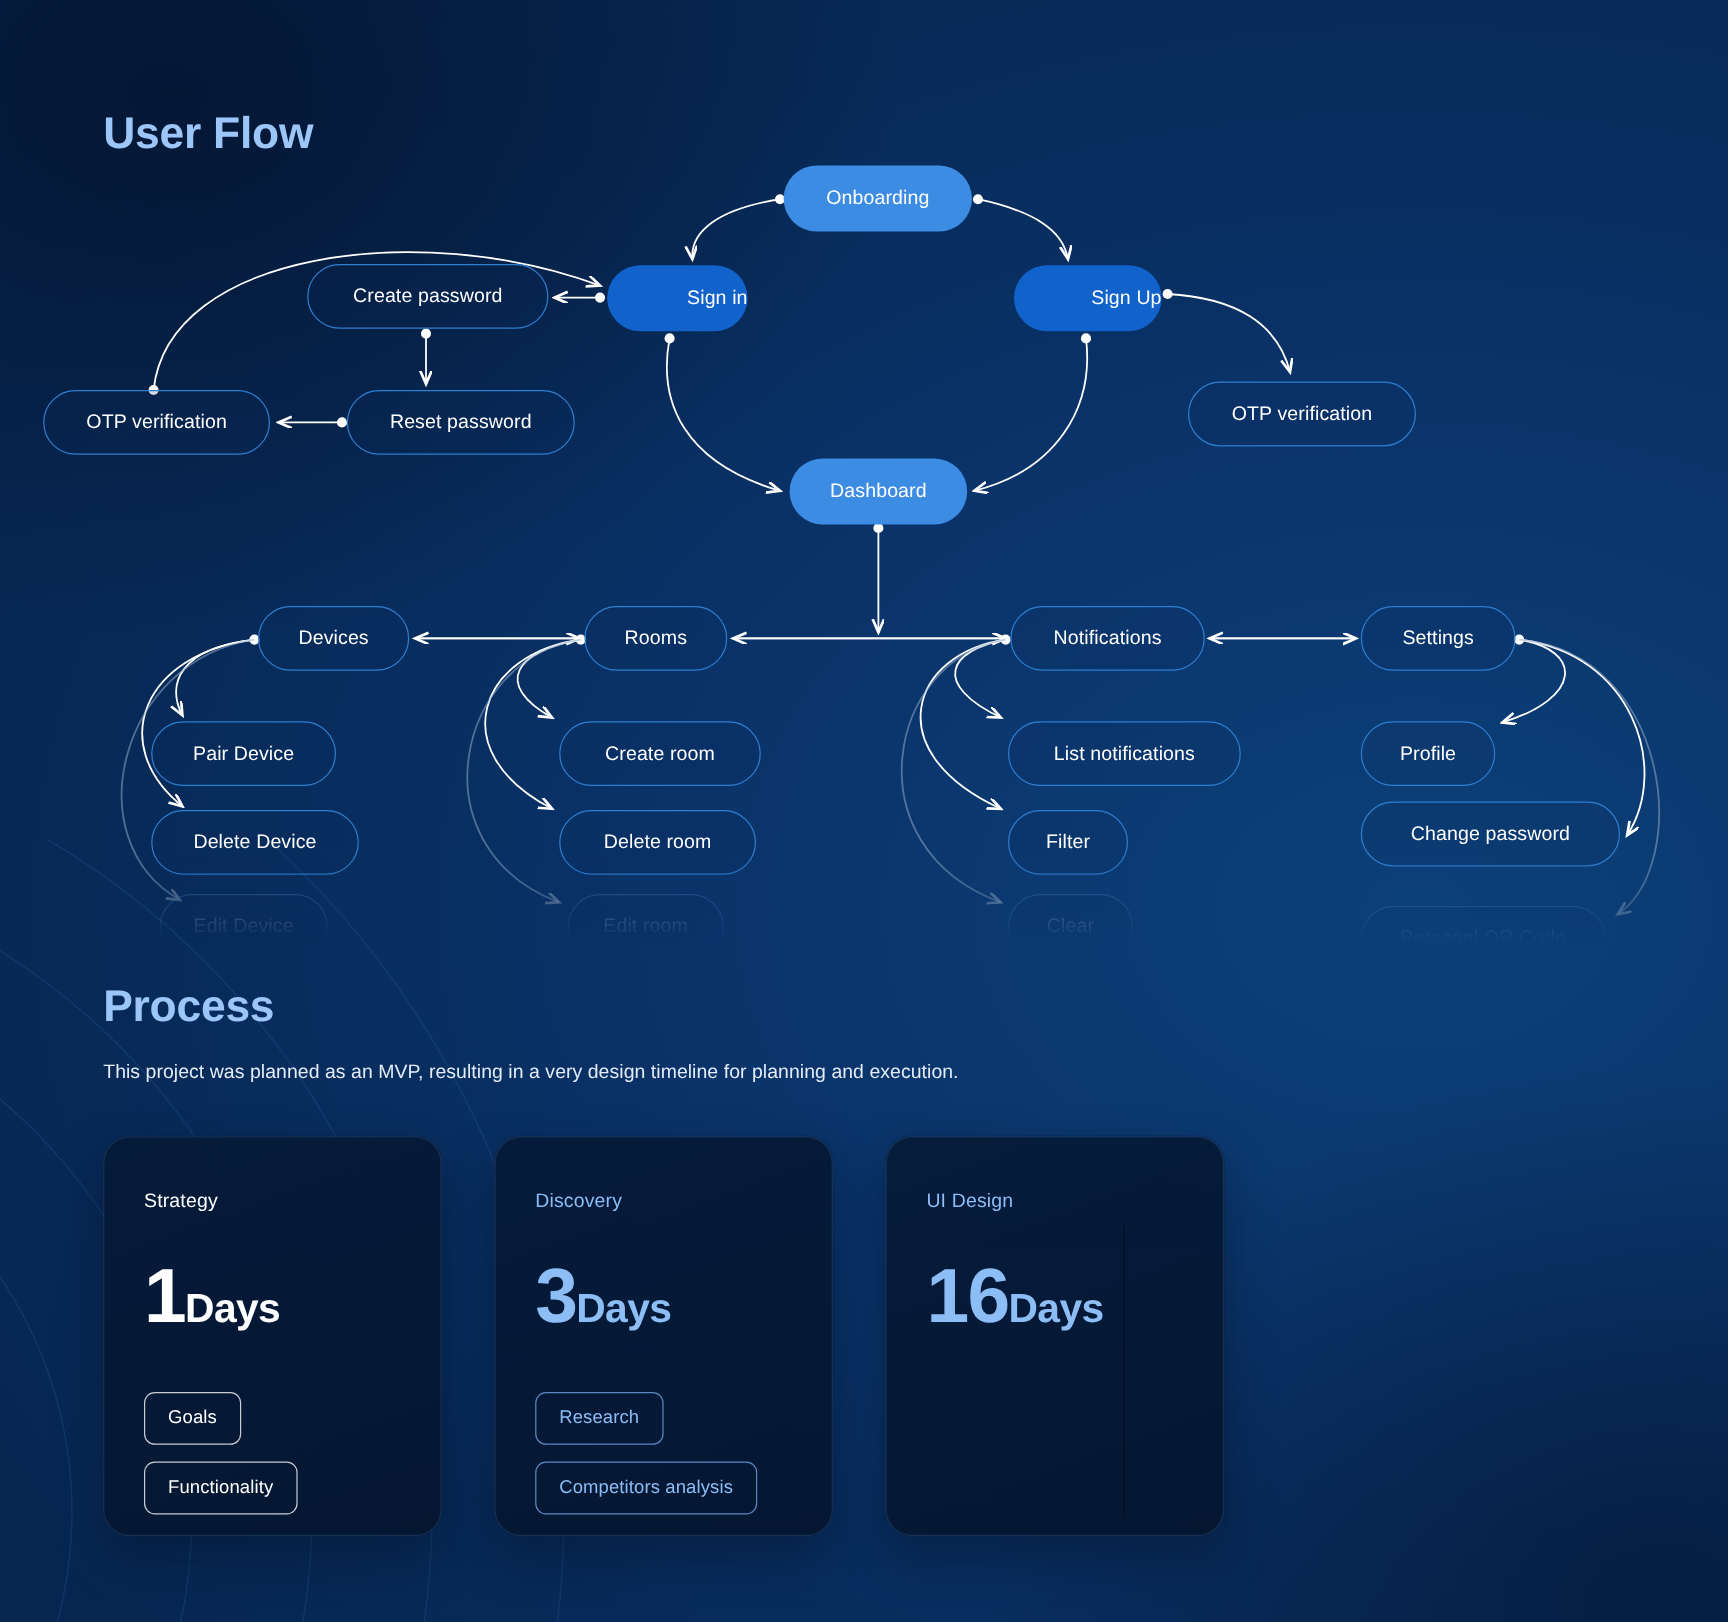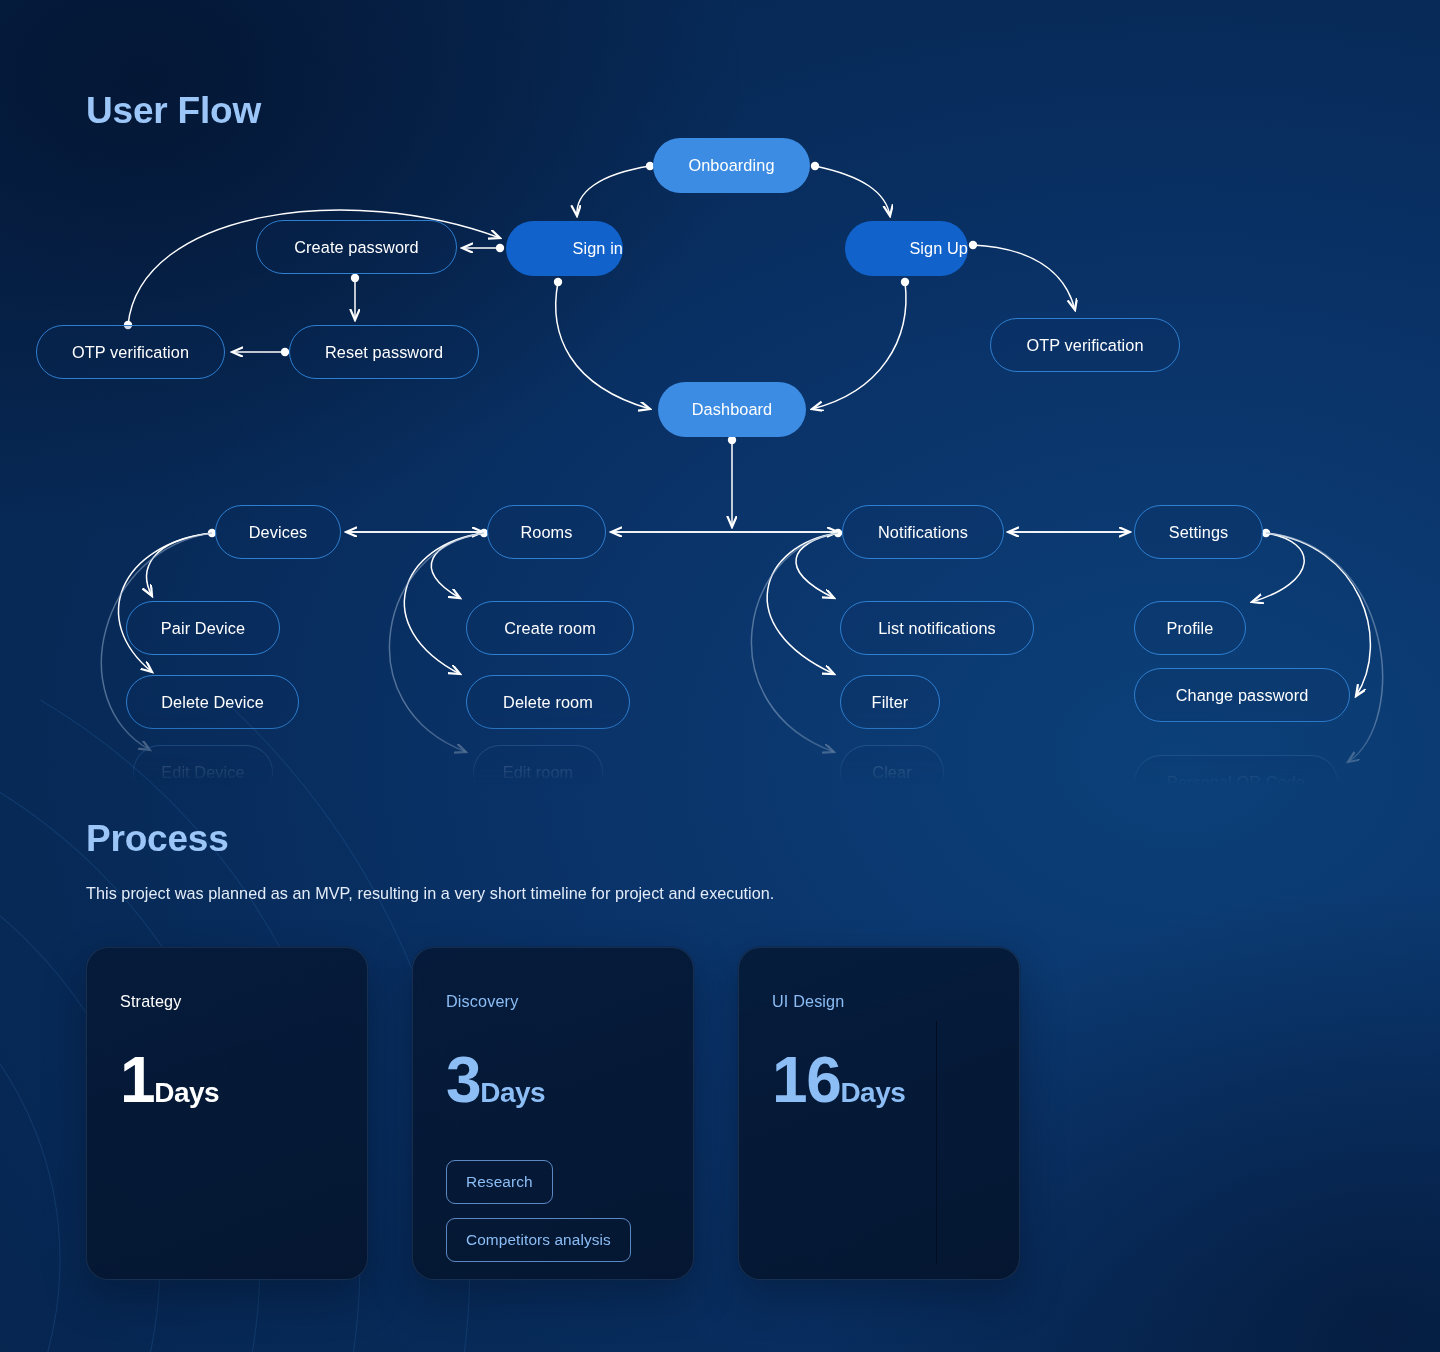--- a/index.html
+++ b/index.html
@@ -148,21 +148,21 @@
     display: flex;
     align-items: baseline;
     line-height: 1;
   }
   .metric-number {
     font-size: 64px;
     font-weight: 700;
     letter-spacing: -1.4px;
   }
   .metric-unit {
-    font-size: 28px;
+    font-size: 34px;
     font-weight: 700;
     letter-spacing: -0.5px;
   }
   .card-tags {
     margin-top: 48px;
     display: flex;
     flex-direction: column;
     align-items: flex-start;
     gap: 14px;
   }
@@ -207,21 +207,21 @@
   <circle cx="180" cy="560" r="450"></circle>
   <circle cx="180" cy="560" r="550"></circle>
   <circle cx="180" cy="560" r="650"></circle>
   <circle cx="180" cy="560" r="760"></circle>
 </svg>
 
 <h1 class="section-title" id="userflow-title">User Flow</h1>
 
 <h1 class="section-title" id="process-title">Process</h1>
 
-<p id="process-desc">This project was planned as an MVP, resulting in a very short timeline for project and execution.</p>
+<p id="process-desc">This project was planned as an MVP, resulting in a very design timeline for planning and execution.</p>
 
 <div id="flow-wrap">
 
   <svg id="flow-edges" viewBox="0 0 1440 665">
     <defs>
       <marker id="ah" markerWidth="9" markerHeight="9" refX="7.4" refY="3.2" orient="auto" markerUnits="strokeWidth">
         <path d="M0,0 L7.4,3.2 L0,6.4" fill="none" stroke="#ffffff" stroke-width="1.1"></path>
       </marker>
       <marker id="ahf" markerWidth="9" markerHeight="9" refX="7.4" refY="3.2" orient="auto" markerUnits="strokeWidth">
         <path d="M0,0 L7.4,3.2 L0,6.4" fill="none" stroke="#8fa8c6" stroke-width="1.1" opacity="0.7"></path>
@@ -362,20 +362,24 @@
     </div>
 </div>
 
 <div id="cards">
     <div class="card theme-white">
       <div class="card-label">Strategy</div>
       <div class="card-metric">
         <span class="metric-number">1</span>
         <span class="metric-unit">Days</span>
       </div>
+      <div class="card-tags">
+        <div class="tag">Goals</div>
+        <div class="tag">Functionality</div>
+      </div>
     </div>
     <div class="card theme-blue">
       <div class="card-label">Discovery</div>
       <div class="card-metric">
         <span class="metric-number">3</span>
         <span class="metric-unit">Days</span>
       </div>
       <div class="card-tags">
         <div class="tag">Research</div>
         <div class="tag">Competitors analysis</div>

